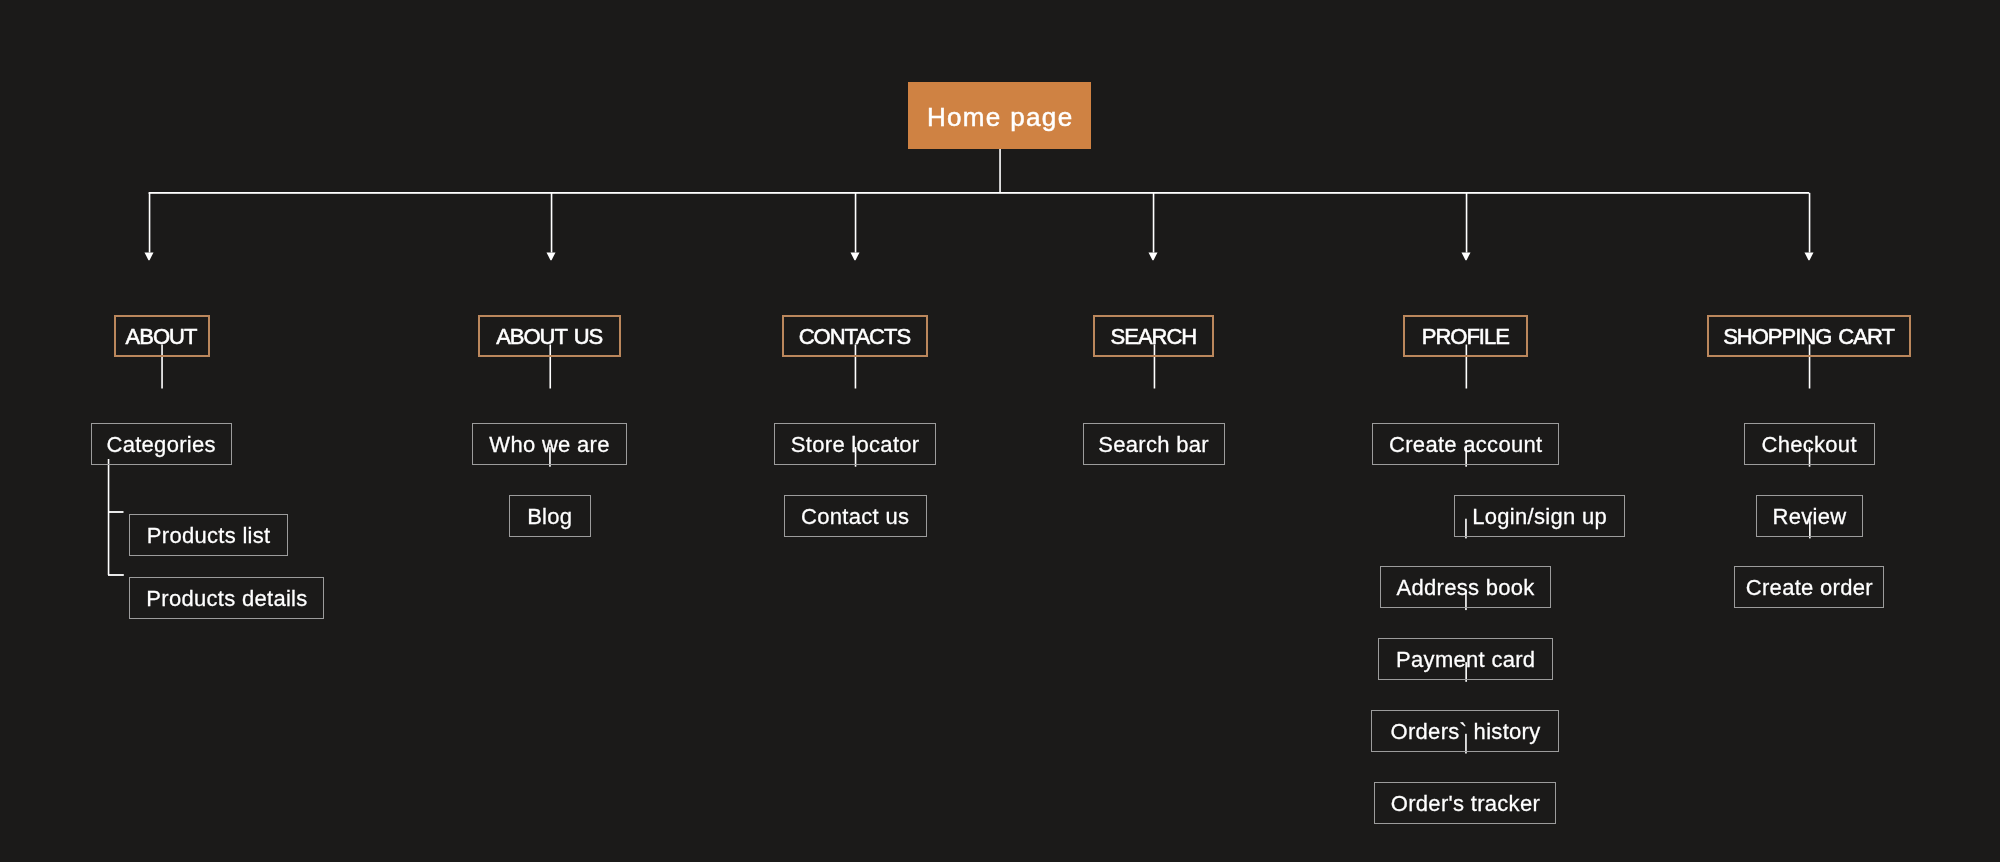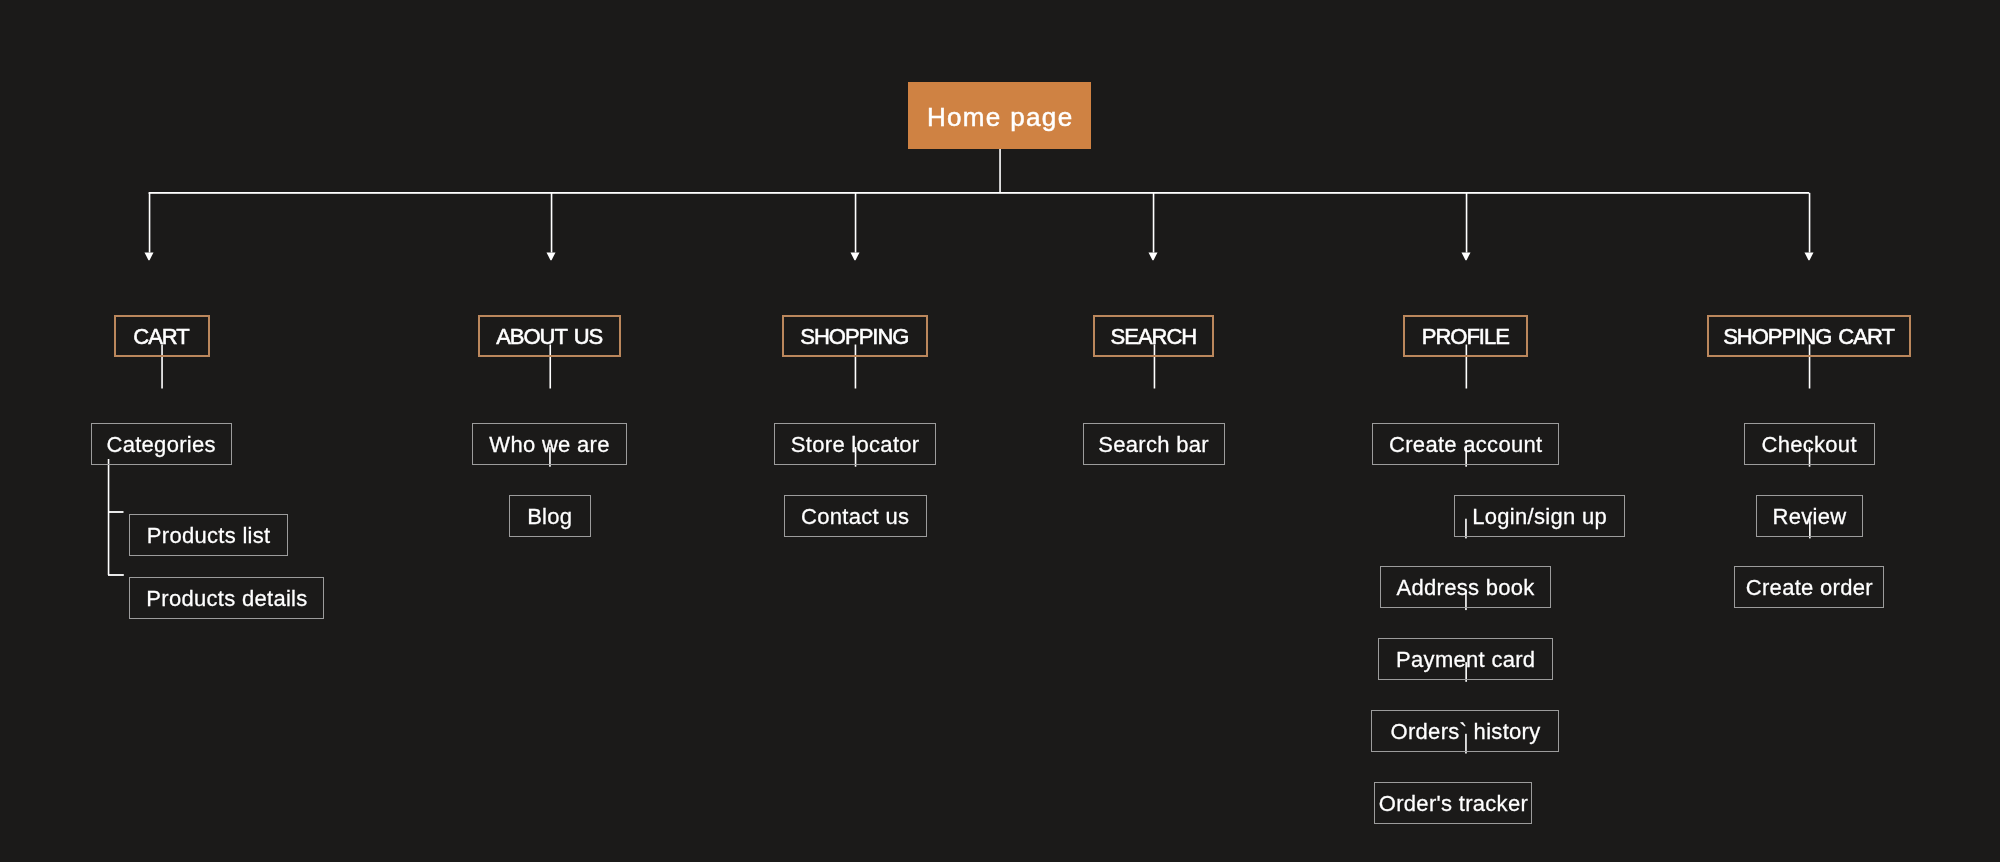--- a/index.html
+++ b/index.html
@@ -49,36 +49,36 @@
       <rect x="1465.15" y="590.4" width="1.6" height="19.700000000000045" fill="#ffffff"></rect>
       <rect x="1465.35" y="662.1" width="1.6" height="19.699999999999932" fill="#ffffff"></rect>
       <rect x="1465.15" y="733.8" width="1.6" height="19.700000000000045" fill="#ffffff"></rect>
       <rect x="1808.75" y="192.9" width="1.6" height="59.599999999999994" fill="#ffffff"></rect>
       <path d="M 1804.5 252.4 L 1813.5 252.4 L 1809.55 260.3 L 1808.45 260.3 Z" fill="#ffffff"></path>
       <rect x="1808.75" y="344.5" width="1.6" height="44" fill="#ffffff"></rect>
       <rect x="1808.75" y="447" width="1.6" height="19.69999999999999" fill="#ffffff"></rect>
       <rect x="1809.05" y="518.7" width="1.6" height="19.699999999999932" fill="#ffffff"></rect>
     </svg>
   <div class="node root" style="left:908px;top:59px;width:183px;height:67px">Home page</div>
-  <div class="node l1" style="left:113.5px;top:292px;width:96px;height:42px">CART</div>
+  <div class="node l1" style="left:113.5px;top:292px;width:96px;height:42px">ABOUT</div>
   <div class="node l1" style="left:478.2px;top:292px;width:143px;height:42px">ABOUT US</div>
-  <div class="node l1" style="left:781.9px;top:292px;width:146px;height:42px">SHOPPING</div>
+  <div class="node l1" style="left:781.9px;top:292px;width:146px;height:42px">CONTACTS</div>
   <div class="node l1" style="left:1093.4px;top:292px;width:121px;height:42px">SEARCH</div>
   <div class="node l1" style="left:1403.3px;top:292px;width:125px;height:42px">PROFILE</div>
   <div class="node l1" style="left:1707.0px;top:292px;width:204px;height:42px">SHOPPING CART</div>
   <div class="node l2" style="left:90.5px;top:400px;width:141px;height:42px">Categories</div>
   <div class="node l2" style="left:129.0px;top:491px;width:159px;height:42px">Products list</div>
   <div class="node l2" style="left:129.3px;top:554px;width:195px;height:42px">Products details</div>
   <div class="node l2" style="left:471.9px;top:400px;width:155px;height:42px">Who we are</div>
   <div class="node l2" style="left:508.6px;top:471.7px;width:82px;height:42px">Blog</div>
   <div class="node l2" style="left:774.0px;top:400px;width:162px;height:42px">Store locator</div>
   <div class="node l2" style="left:783.5px;top:471.7px;width:143px;height:42px">Contact us</div>
   <div class="node l2" style="left:1082.5px;top:400px;width:142px;height:42px">Search bar</div>
   <div class="node l2" style="left:1372.1px;top:400px;width:187px;height:42px">Create account</div>
   <div class="node l2" style="left:1454px;top:471.7px;width:171px;height:42px">Login/sign up</div>
   <div class="node l2" style="left:1379.9px;top:543.4px;width:171px;height:42px">Address book</div>
   <div class="node l2" style="left:1371.4px;top:686.8px;width:188px;height:42px">Orders` history</div>
   <div class="node l2" style="left:1378.1px;top:615.1px;width:175px;height:42px">Payment card</div>
-  <div class="node l2" style="left:1374.3px;top:758.5px;width:158px;height:42px">Order's tracker</div>
+  <div class="node l2" style="left:1374.3px;top:758.5px;width:182px;height:42px">Order's tracker</div>
   <div class="node l2" style="left:1743.5px;top:400px;width:131px;height:42px">Checkout</div>
   <div class="node l2" style="left:1755.8px;top:471.7px;width:107px;height:42px">Review</div>
   <div class="node l2" style="left:1734.2px;top:543.4px;width:150px;height:42px">Create order</div>
 </div>
 
 </body></html>

